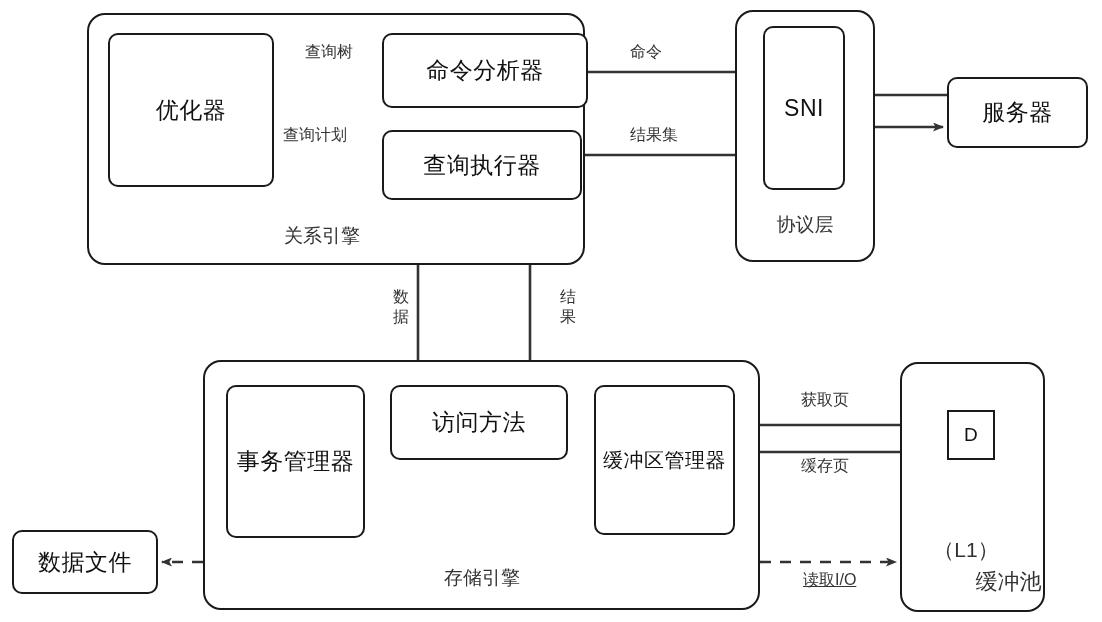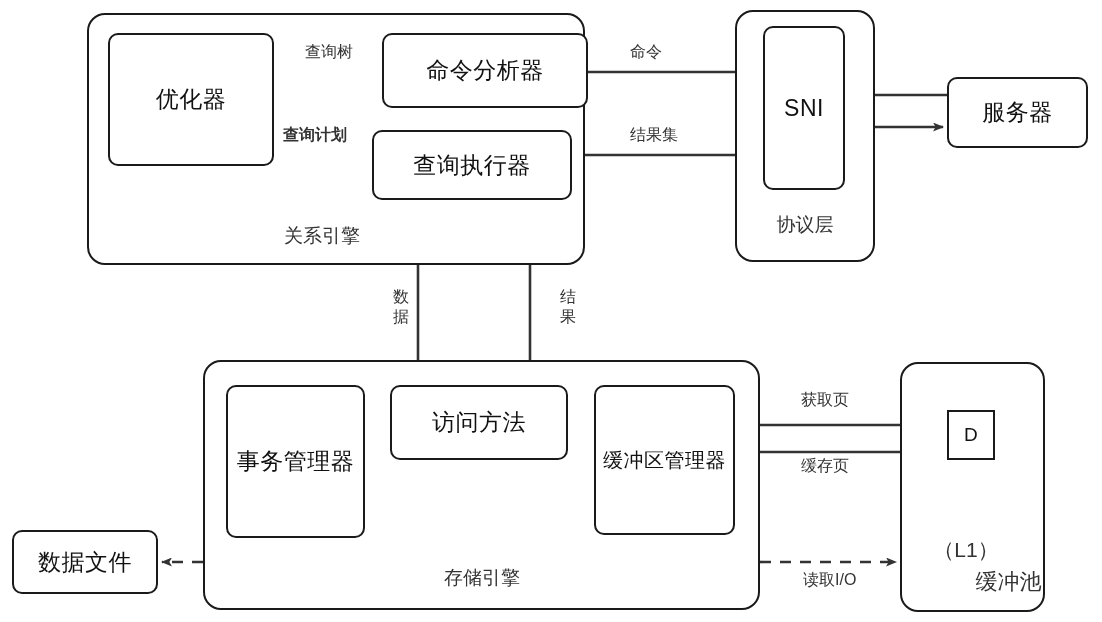--- a/index.html
+++ b/index.html
@@ -58,25 +58,25 @@
   <div class="ctitle" style="left:252px;top:223px;width:140px;">关系引擎</div>
 
   <div class="nodebox container" style="left:735px;top:10px;width:140px;height:252px;">
   </div>
   <div class="ctitle" style="left:735px;top:212px;width:140px;">协议层</div>
 
   <div class="nodebox container" style="left:203px;top:360px;width:557px;height:250px;">
   </div>
   <div class="ctitle" style="left:412px;top:565px;width:140px;">存储引擎</div>
 
-  <div class="nodebox leaf nodetext" style="left:108px;top:33px;width:166px;height:133px;">优化器</div>
+  <div class="nodebox leaf nodetext" style="left:108px;top:33px;width:166px;height:154px;">优化器</div>
 
   <div class="nodebox leaf nodetext" style="left:382px;top:33px;width:206px;height:75px;">命令分析器</div>
 
-  <div class="nodebox leaf nodetext" style="left:372px;top:130px;width:200px;height:70px;">查询执行器</div>
+  <div class="nodebox leaf nodetext" style="left:382px;top:130px;width:200px;height:70px;">查询执行器</div>
 
   <div class="nodebox leaf nodetext" style="left:763px;top:26px;width:82px;height:164px;">SNI</div>
 
   <div class="nodebox leaf nodetext" style="left:947px;top:77px;width:141px;height:71px;">服务器</div>
 
   <div class="nodebox leaf nodetext" style="left:226px;top:385px;width:139px;height:153px;">事务管理器</div>
 
   <div class="nodebox leaf nodetext" style="left:390px;top:385px;width:178px;height:75px;">访问方法</div>
 
   <div class="nodebox leaf nodetext sm" style="left:594px;top:385px;width:141px;height:150px;">缓冲区管理器</div>
@@ -84,24 +84,24 @@
   <div class="nodebox leaf nodetext" style="left:12px;top:530px;width:146px;height:64px;">数据文件</div>
 
   <div class="nodebox container" style="left:900px;top:362px;width:145px;height:250px;">
   </div>
   <div class="ctitle" style="left:900px;top:536px;width:132px;font-size:21px;">（L1）</div>
   <div class="ctitle" style="left:936px;top:567px;width:145px;font-size:22px;">缓冲池</div>
 
   <div class="nodebox sharp nodetext d" style="left:947px;top:410px;width:48px;height:50px;">D</div>
 
   <div class="lbl" style="left:305px;top:42px;">查询树</div>
-  <div class="lbl" style="left:283px;top:125px;font-weight:bold;">查询计划</div>
+  <div class="lbl" style="left:283px;top:125px;">查询计划</div>
   <div class="lbl" style="left:630px;top:42px;">命令</div>
   <div class="lbl" style="left:630px;top:125px;">结果集</div>
 
   <div class="vlbl" style="left:392px;top:287px;">数据</div>
   <div class="vlbl" style="left:536px;top:287px;margin-left:23px;">结果</div>
 
   <div class="lbl" style="left:801px;top:390px;">获取页</div>
   <div class="lbl" style="left:801px;top:456px;">缓存页</div>
-  <div class="lbl" style="left:803px;top:570px;">读取I/O</div>
+  <div class="lbl" style="left:803px;top:570px;text-decoration:underline;">读取I/O</div>
 
 </div>
 
 </body></html>

